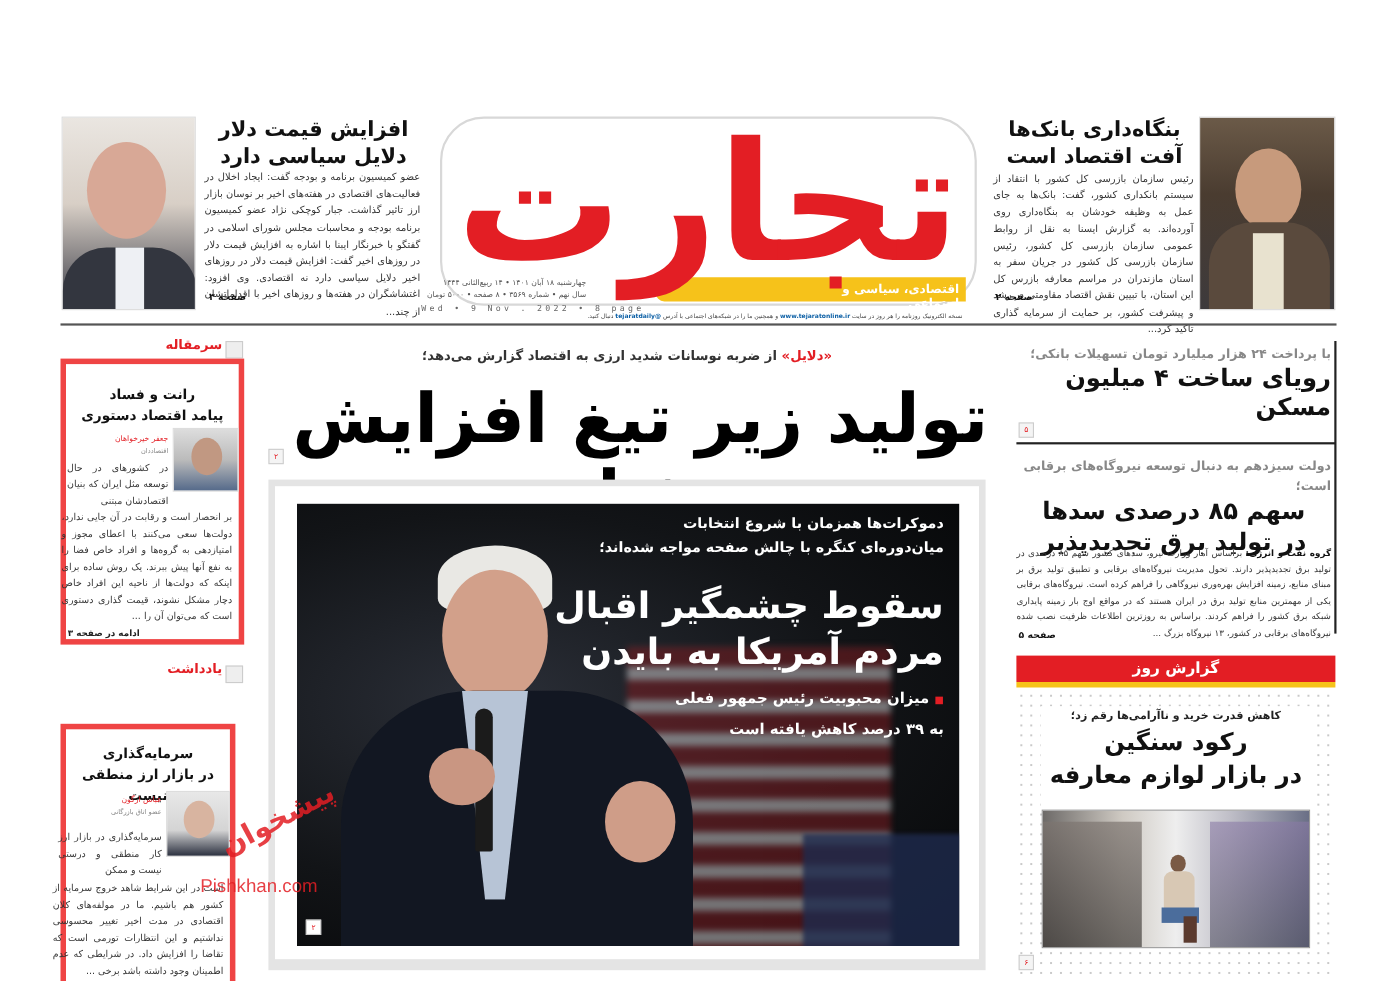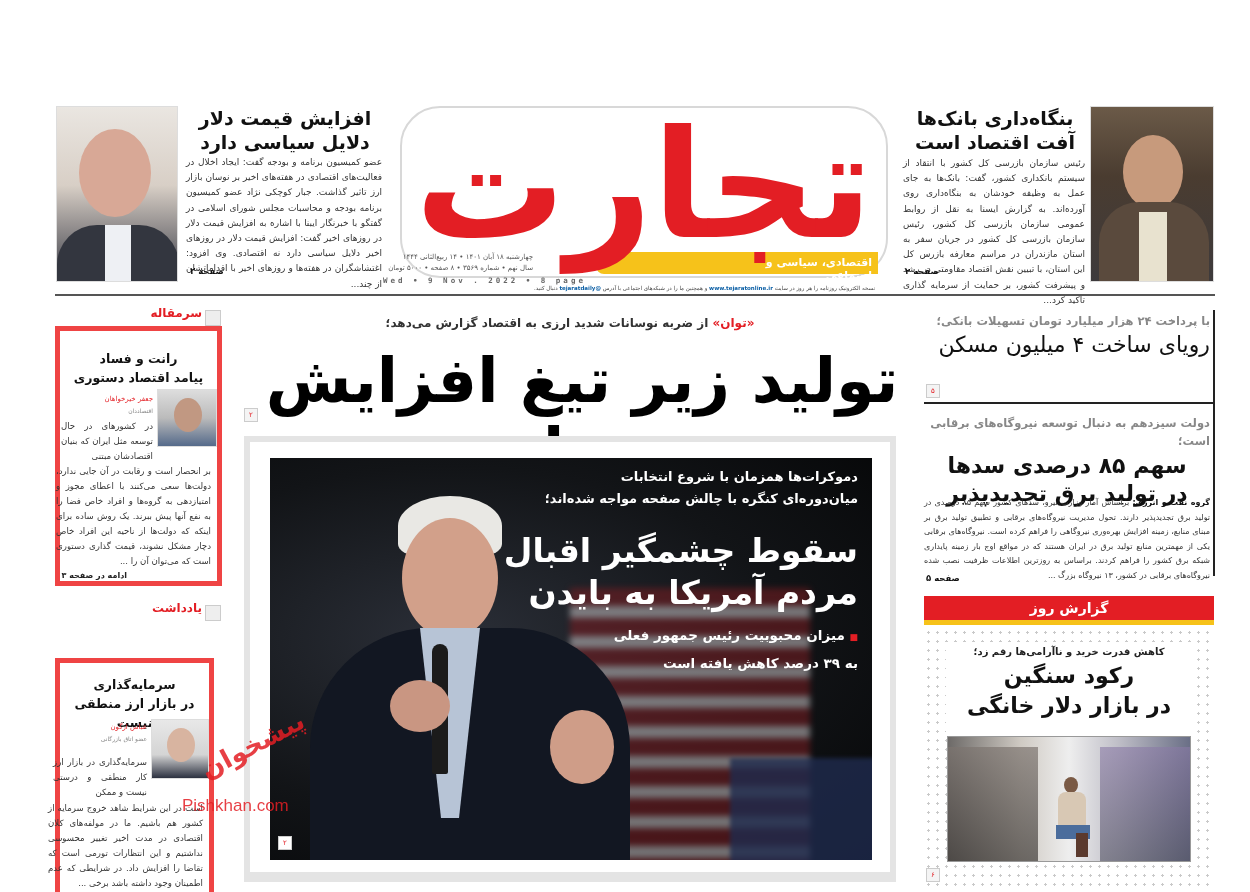--- a/index.html
+++ b/index.html
@@ -16,21 +16,21 @@
   .top-body { font-size: 9px; line-height: 15.2px; color: #333; text-align: justify; }
   .page-ref { font-size: 8.5px; font-weight: bold; color: #111; }
 
   
   .mast-outline { border: 2px solid #d8d8d8; border-radius: 40px; background:#fff; }
   .logo-text { font-family: "DejaVu Sans", sans-serif; font-weight: bold; color: #e31e24;
                font-size: 150px; line-height: 150px; letter-spacing: -6px; }
   .tagline-bar { background: #f6c21a; border-radius: 8px 0 0 8px; }
   .tagline { color: #fff; font-size: 11px; font-weight: bold; }
   .dateline { font-size: 7px; color: #555; line-height: 11px; }
-  .en-date { font-family: "DejaVu Sans Mono", monospace; font-size: 7.5px; letter-spacing: 3px; color:#666; direction: ltr; font-weight: bold; }
+  .en-date { font-family: "DejaVu Sans Mono", monospace; font-size: 7.5px; letter-spacing: 3px; color:#666; direction: ltr; }
   .site-line { font-size: 5.5px; color: #444; }
   .site-line b { color: #0b5fa5; }
   .rule { background: #555; }
 
   
   .col-box { border: 5px solid #ef4444; background: #fff; }
   .col-label { color: #e31e24; font-weight: bold; font-size: 12px; }
   .col-sq { width: 16px; height: 16px; border: 1px solid #ccc; background: #eee; }
   .col-title { font-weight: bold; font-size: 12.5px; line-height: 19px; text-align: center; color: #111; }
   .col-author { color: #e31e24; font-size: 7px; }
@@ -47,21 +47,21 @@
   .center-inner { background: #fff; }
   .hero { background: radial-gradient(ellipse at 30% 45%, #2b2f38 0%, #121417 55%, #050607 100%); overflow: hidden; }
   .flag { background: repeating-linear-gradient(180deg, #7a1d22 0 18px, #c9c6c8 18px 30px); opacity: .55; filter: blur(3px); }
   .hero-kicker { color: #fff; font-weight: bold; font-size: 13px; line-height: 22px; text-align: right; }
   .hero-head { color: #fff; font-weight: 900; font-size: 33px; line-height: 42px; text-align: right; letter-spacing: -1px; }
   .hero-sub { color: #fff; font-weight: bold; font-size: 13.5px; line-height: 26px; text-align: right; }
   .hero-sub .bullet { color: #e31e24; font-size: 9px; }
 
   
   .r-kicker { color: #888; font-weight: bold; font-size: 11.5px; line-height: 18px; text-align: right; }
-  .r-head { font-weight: 400; font-size: 20px; line-height: 26px; color: #111; text-align: right; }
+  .r-head { font-weight: 700; font-size: 20px; line-height: 26px; color: #111; text-align: right; }
   .r-head2 { font-weight: 900; font-size: 22px; line-height: 28px; color: #111; text-align: center; }
   .r-body { font-size: 8px; line-height: 14.5px; color: #333; text-align: justify; }
   .r-body b { color: #111; }
   .vline { background: #222; }
   .hline { background: #222; }
 
   .report-bar { background: #e31e24; color: #fff; font-weight: bold; font-size: 14px; text-align: center; line-height: 24px; }
   .report-yellow { background: #f6c21a; }
   .dots { background-image: radial-gradient(#c9c9c9 1px, transparent 1.2px); background-size: 9px 9px; }
   .report-inner { background: #fff; }
@@ -146,21 +146,21 @@
     <div class="face" style="left:15px;top:8px;width:28px;height:34px;background:#d8b4a0;"></div>
   </div>
   <div class="abs col-author" style="right:62px;top:60px;">عباس ارگون</div>
   <div class="abs col-role" style="right:62px;top:72px;">عضو اتاق بازرگانی</div>
   <div class="abs col-text" style="right:62px;top:92px;width:94px;">سرمایه‌گذاری در بازار ارز کار منطقی و درستی نیست و ممکن</div>
   <div class="abs col-text" style="right:6px;top:138px;width:155px;">است در این شرایط شاهد خروج سرمایه از کشور هم باشیم. ما در مولفه‌های کلان اقتصادی در مدت اخیر تغییر محسوسی نداشتیم و این انتظارات تورمی است که تقاضا را افزایش داد. در شرایطی که عدم اطمینان وجود داشته باشد برخی ...</div>
   <div class="abs col-more" style="right:90px;top:228px;">ادامه در صفحه ۳</div>
 </div>
 
 <div class="abs kicker" style="left:250px;top:316px;width:640px;">
-  <span class="brand">«توان»</span>
+  <span class="brand">«دلایل»</span>
   <span>از ضربه نوسانات شدید ارزی به اقتصاد گزارش می‌دهد؛</span>
 </div>
 <div class="abs main-head" style="left:262px;top:346px;width:640px;">تولید زیر تیغ افزایش نرخ ارز</div>
 <div class="abs pg-badge" style="left:244px;top:408px;">۲</div>
 
 <div class="abs center-frame" style="left:244px;top:436px;width:652px;height:446px;"></div>
 <div class="abs center-inner" style="left:250px;top:442px;width:640px;height:430px;"></div>
 
 <div class="abs hero" style="left:270px;top:458px;width:602px;height:402px;">
   <div class="abs flag" style="left:300px;top:130px;width:240px;height:280px;"></div>
@@ -212,21 +212,21 @@
 <div class="abs page-ref" style="left:926px;top:573px;">صفحه ۵</div>
 
 <div class="abs report-bar" style="left:924px;top:596px;width:290px;height:24px;">گزارش روز</div>
 <div class="abs report-yellow" style="left:924px;top:620px;width:290px;height:5px;"></div>
 <div class="abs dots" style="left:924px;top:628px;width:290px;height:262px;"></div>
 <div class="abs report-inner" style="left:946px;top:642px;width:246px;height:92px;"></div>
 <div class="abs" style="left:946px;top:646px;width:246px;">
   <div class="report-kicker">کاهش قدرت خرید و ناآرامی‌ها رقم زد؛</div>
   <div class="report-head" style="margin-top:4px;">
     <div>رکود سنگین</div>
-    <div>در بازار دلار خانگی</div>
+    <div>در بازار لوازم معارفه</div>
   </div>
 </div>
 <div class="abs shop" style="left:947px;top:736px;width:244px;height:126px;">
   <div class="abs" style="left:0;top:10px;width:90px;height:116px;background:linear-gradient(180deg,#7d7570,#3e3a37);opacity:.7;"></div>
   <div class="abs" style="right:0;top:10px;width:90px;height:116px;background:linear-gradient(180deg,#8a7aa6,#4d4d5e);opacity:.6;"></div>
   <div class="abs face" style="left:116px;top:40px;width:14px;height:16px;background:#7a5a45;"></div>
   <div class="abs" style="left:110px;top:55px;width:28px;height:40px;background:#d8c8b4;border-radius:8px;"></div>
   <div class="abs" style="left:108px;top:88px;width:34px;height:14px;background:#4b6d9c;"></div>
   <div class="abs" style="left:128px;top:96px;width:12px;height:24px;background:#5b3a2e;"></div>
 </div>

